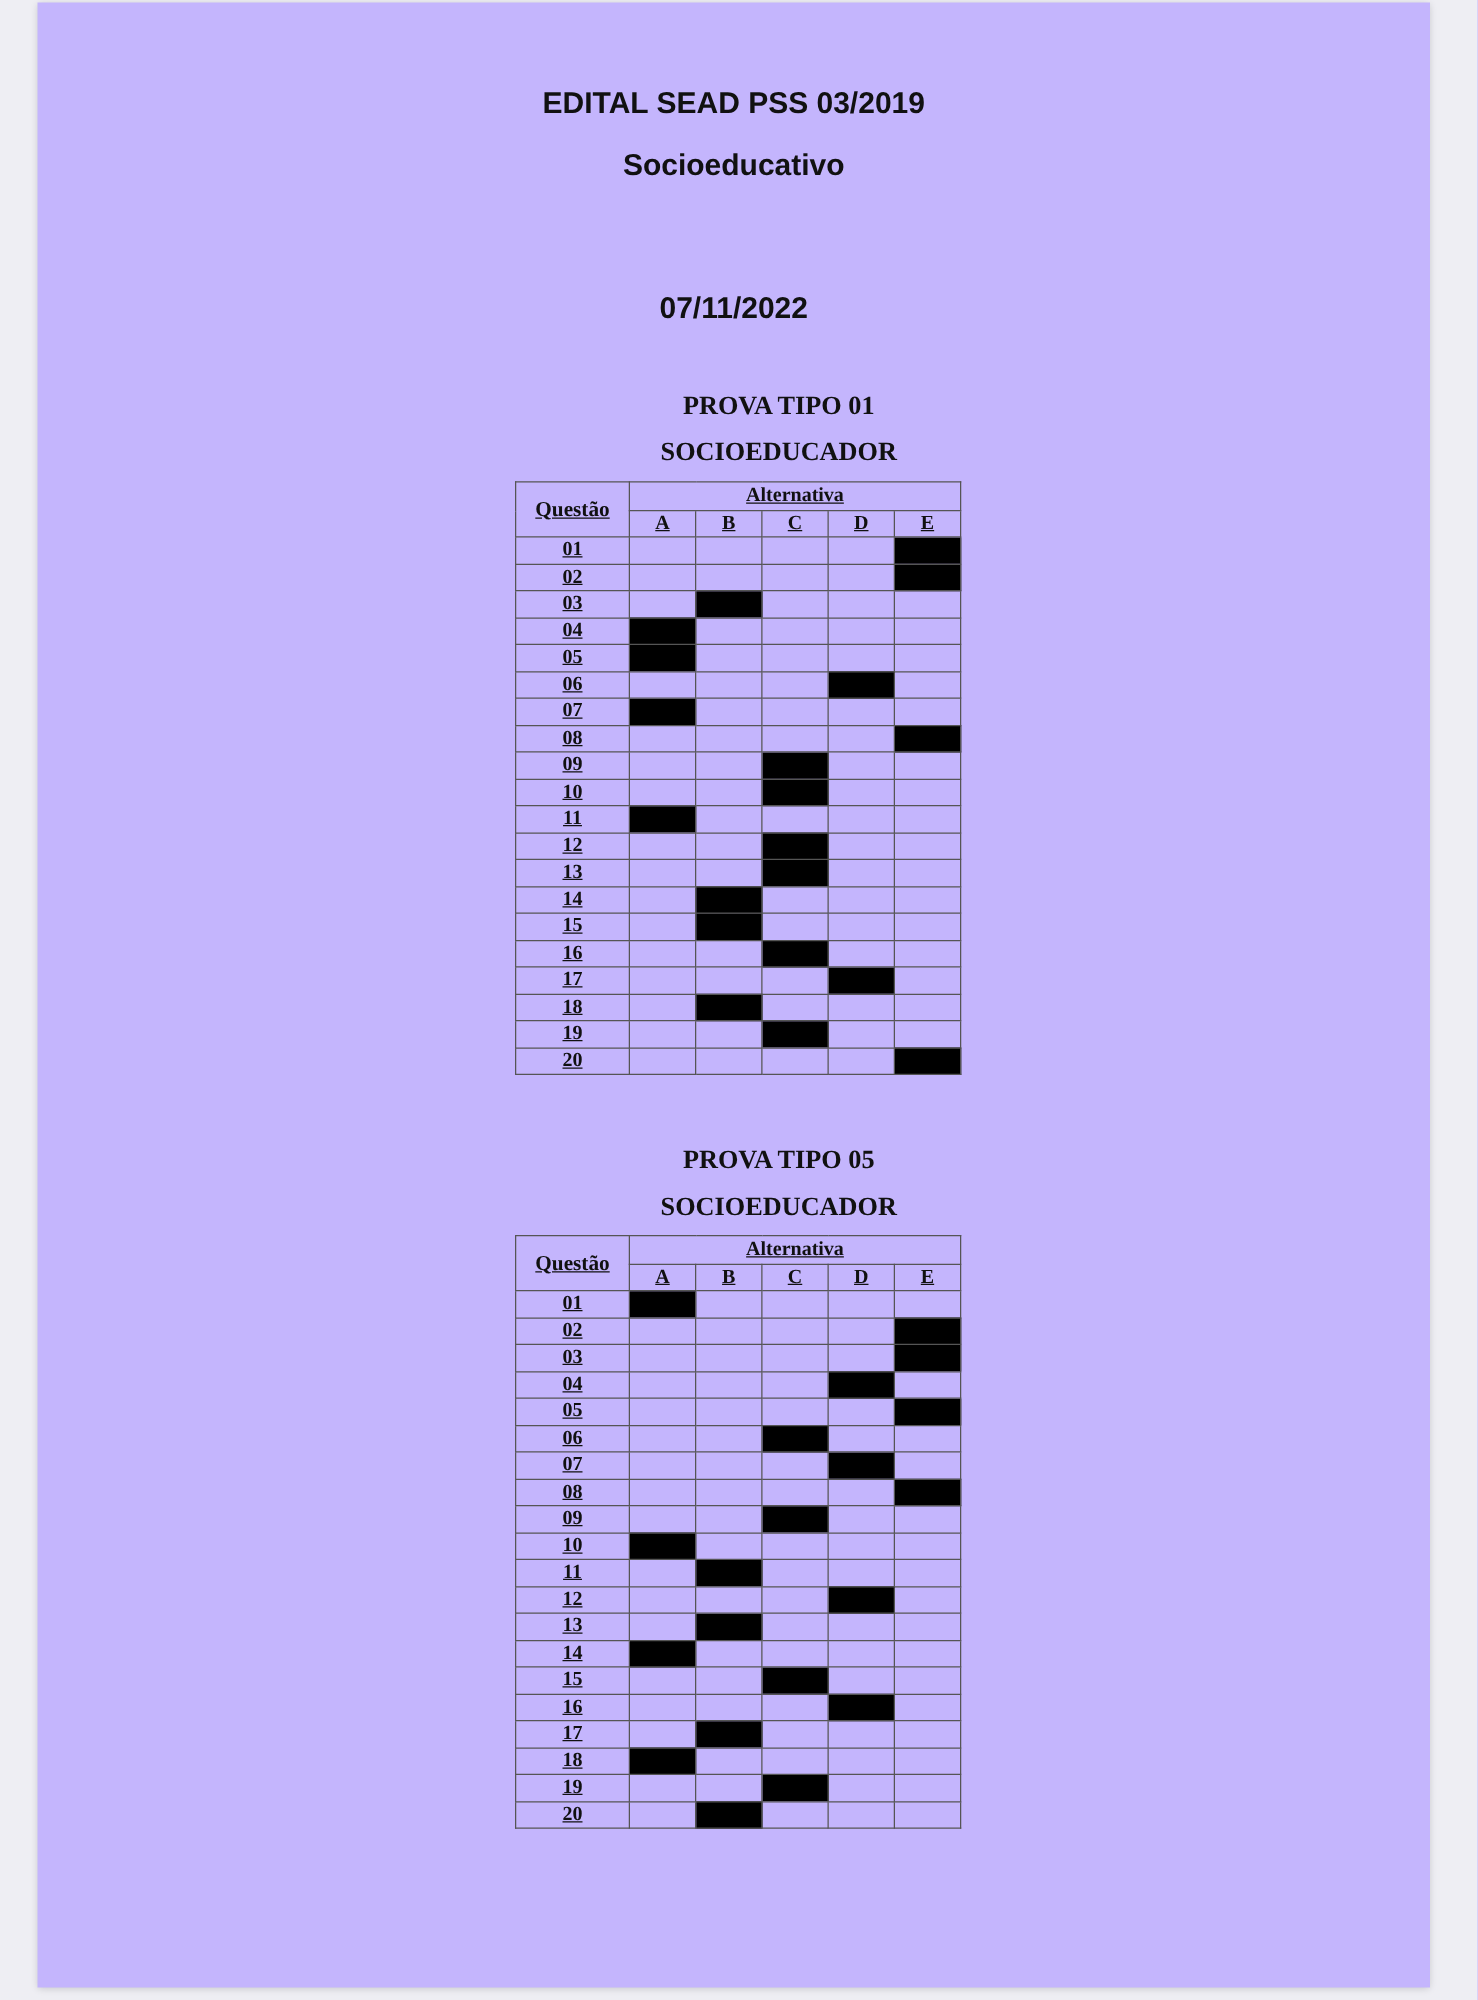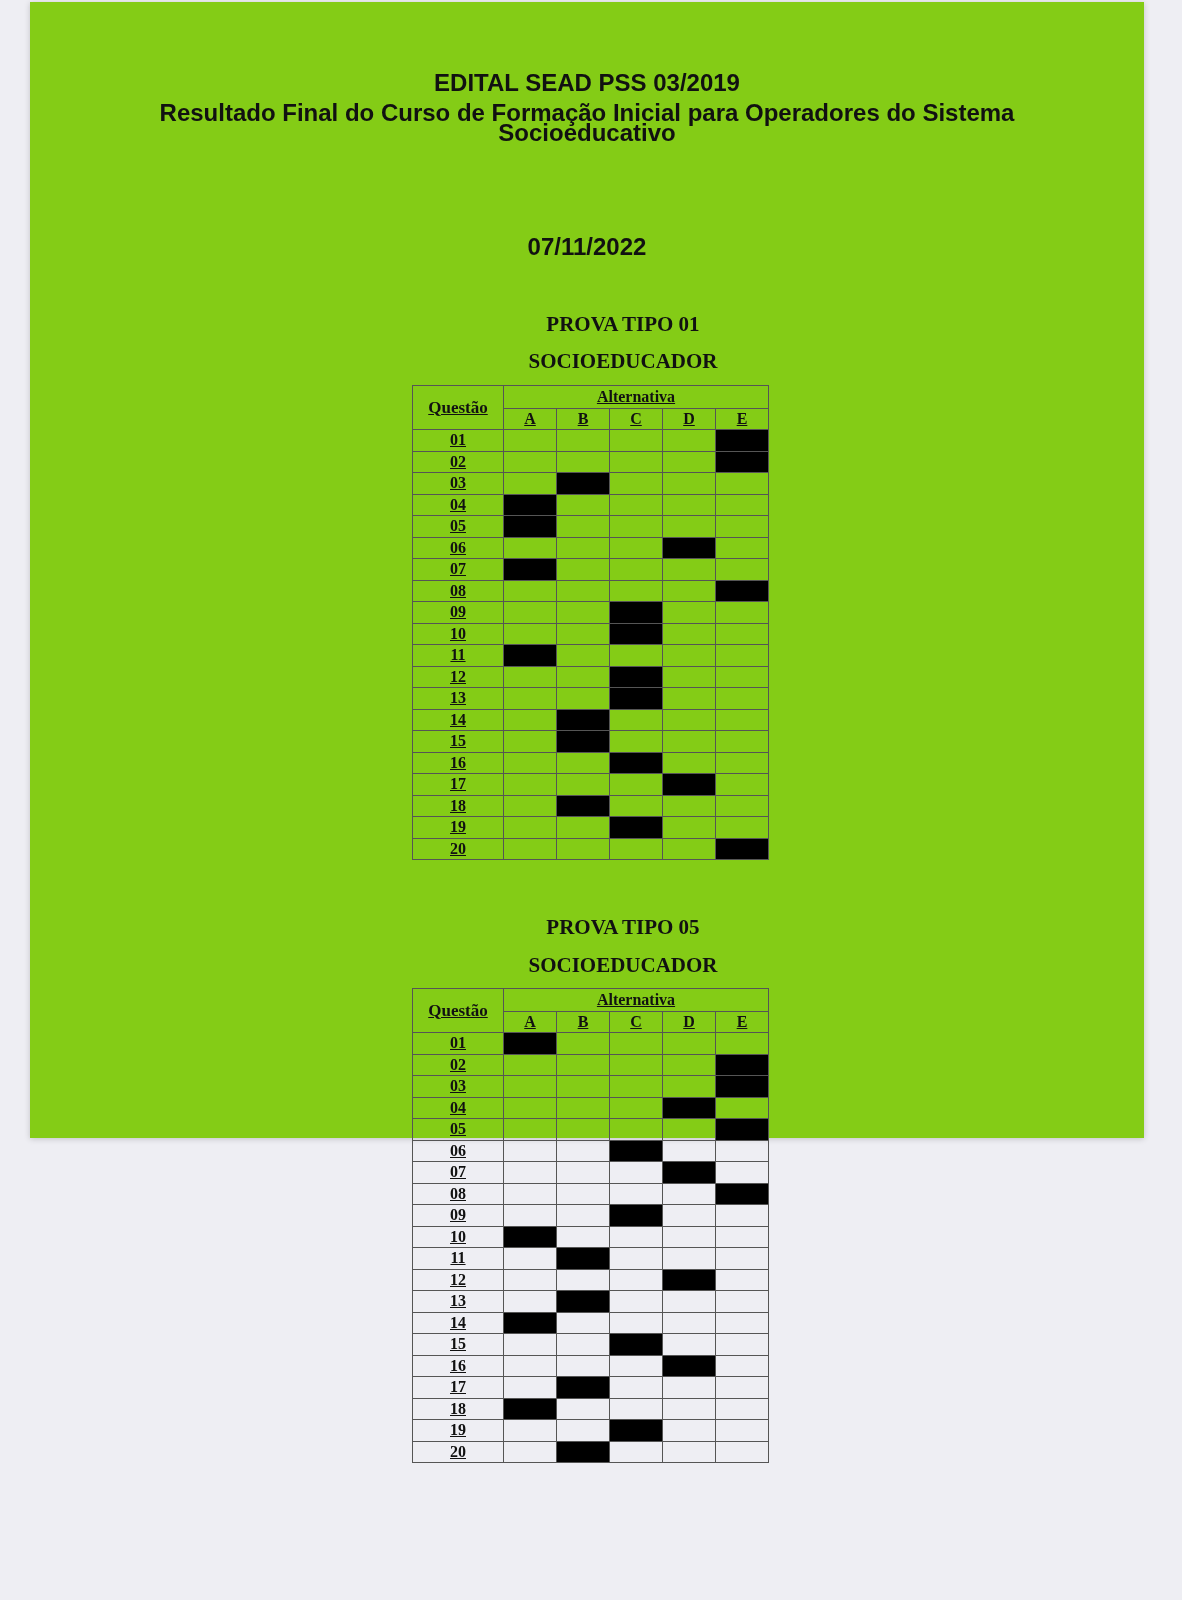--- a/index.html
+++ b/index.html
@@ -1,22 +1,22 @@
 <!DOCTYPE html>
 <html><head>
 <meta charset="utf-8">
 <style>
   html, body { margin: 0; padding: 0; }
   body {
     width: 1182px; height: 1600px; background: #eeeef3;
     position: relative; overflow: hidden;
   }
   .page {
-    position: absolute; left: 30px; top: 2px; width: 1114px; height: 1136px;
-    background: #84cc16; box-shadow: 0 1px 6px rgba(0,0,0,0.18);
+    position: absolute; left: 30px; top: 2px; width: 1114px; height: 1588px;
+    background: #c4b5fd; box-shadow: 0 1px 6px rgba(0,0,0,0.18);
   }
   .hdr {
     position: absolute; left: 0; width: 100%; text-align: center;
     font-family: "Liberation Sans", sans-serif; font-weight: bold;
     font-size: 24px; color: #111; line-height: 30px;
   }
   .sec {
     position: absolute; left: 0; width: 100%; text-align: center;
     font-family: "Liberation Serif", serif; font-weight: bold;
     font-size: 21px; color: #111; margin-left: 36px;
@@ -35,21 +35,20 @@
   table.grid td { height: 20.5px; font-size: 16px; line-height: 20px; }
   table.grid td.num { width: 90px; }
   table.grid td.cell { width: 52px; }
   table.grid td.filled { background: #000; }
 </style>
 </head>
 <body>
 
 <div class="page">
   <div class="hdr" style="top:66px">EDITAL SEAD PSS 03/2019</div>
-  <div class="hdr" style="top:96px">Resultado Final do Curso de Formação Inicial para Operadores do Sistema</div>
   <div class="hdr" style="top:116px">Socioeducativo</div>
   <div class="hdr" style="top:230px">07/11/2022</div>
 
   <div class="sec" style="top:310px">PROVA TIPO 01</div>
   <div class="sec" style="top:347px">SOCIOEDUCADOR</div>
   <table class="grid" id="t0" style="top:383px">
       <tbody>
         <tr>
           <th class="q" rowspan="2">Questão</th>
           <th class="alt" colspan="5">Alternativa</th>

